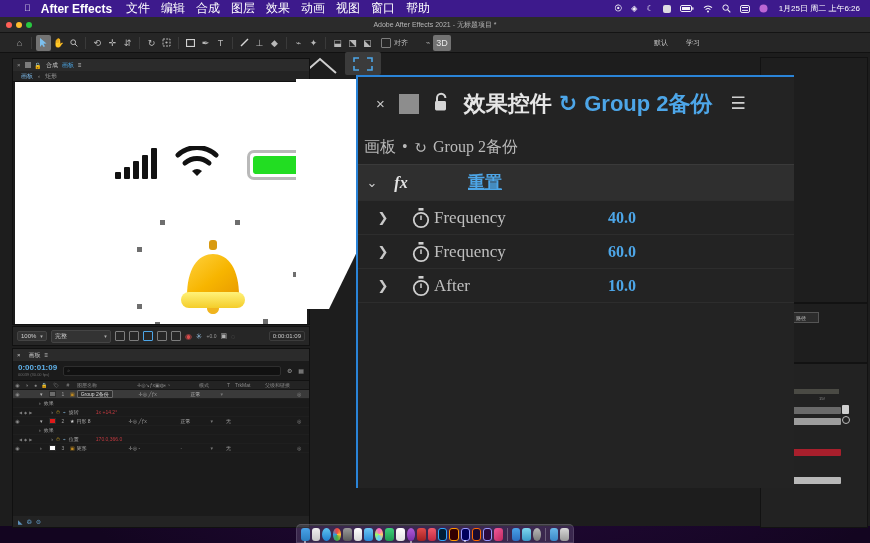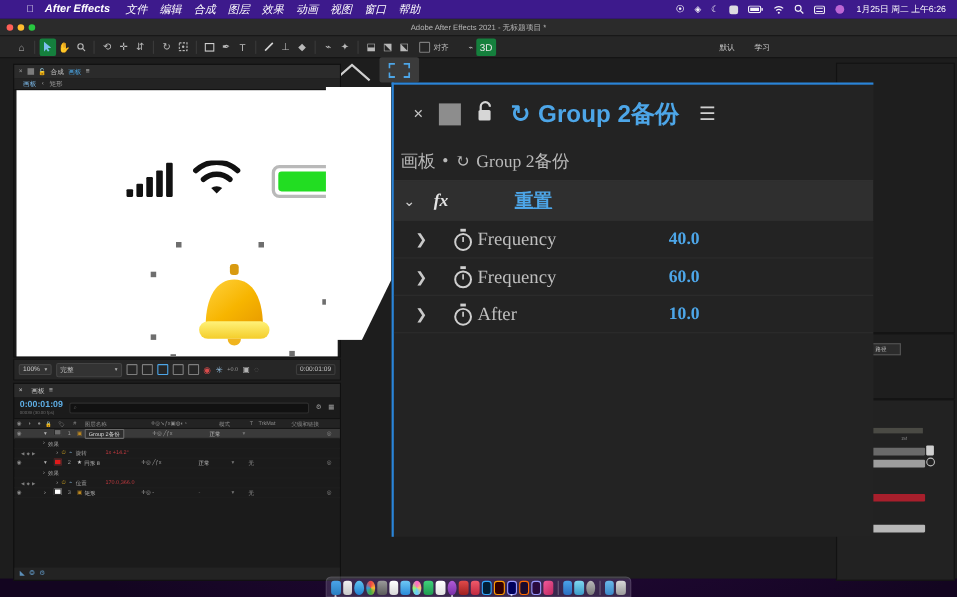--- a/index.html
+++ b/index.html
@@ -19,21 +19,21 @@
   }
 
   
   .menubar{
     position:absolute; left:0; top:0; width:870px; height:17px;
     background:#3d1a8c;
     display:flex; align-items:center; padding:0 6px;
     color:#fff; font-size:8px; z-index:60;
   }
   .menubar .apple{ font-size:9px; margin:0 10px 0 18px; line-height:1; }
-  .menubar .mi{ margin-right:11px; white-space:nowrap; font-size:10px;font-style:italic; }
+  .menubar .mi{ margin-right:11px; white-space:nowrap; font-size:12px; }
   .menubar .mi.bold{ font-weight:bold; margin-right:14px; }
   .menubar .spacer{ flex:1; }
   .menubar .sysi{ margin-left:9px; display:inline-flex; align-items:center; opacity:.95;}
   .menubar .clock{ margin-left:11px; margin-right:4px; font-size:8px; white-space:nowrap;}
   .sq{ width:8px;height:8px;border-radius:2px;display:inline-block;background:#fff;}
 
   
   .aewin{
     position:absolute; left:0; top:17px; width:870px; height:509px;
     background:#1d1d1d;
@@ -50,21 +50,21 @@
   .tl-r{background:#ff5f57;} .tl-y{background:#febc2e;} .tl-g{background:#28c840;}
 
   
   .aetoolbar{
     position:absolute; left:0; top:16px; width:870px; height:20px;
     background:#262626; border-bottom:1px solid #111;
     display:flex; align-items:center; padding-left:12px; gap:0px;
   }
   .tbtn{ width:15px;height:16px; display:flex;align-items:center;justify-content:center;
          color:#b9b9b9; font-size:9px; border-radius:2px;}
-  .tbtn.sel{ background:#15803d; color:#e8e8e8;}
+  .tbtn.sel{ background:#737373; color:#e8e8e8;}
   .tsep{ width:1px;height:12px;background:#3a3a3a;margin:0 4px;}
   .tbtn svg{ display:block; }
   .align-grp{ display:flex;align-items:center;gap:3px;color:#b9b9b9;font-size:7px;margin-left:6px;}
   .ws-tabs{ margin-left:auto; display:flex;align-items:center;gap:18px;
             color:#c8c8c8;font-size:7px;padding-right:170px;}
 
   
   .watermark{
     position:absolute; right:2px; top:18px; z-index:58;
     display:flex; align-items:flex-end; gap:2px;
@@ -545,20 +545,21 @@
       <div class="fx-head">
         <span class="fx-x">×</span>
         <span class="fx-sqr"></span>
         <span class="fx-lock">
           <svg width="17" height="20" viewBox="0 0 17 20">
             <path d="M4 9 V6 A4.2 4.2 0 0 1 12.4 6" fill="none" stroke="#d6d6d6" stroke-width="2"></path>
             <rect x="2" y="9" width="11" height="9.5" rx="1.4" fill="#d6d6d6"></rect>
           </svg>
         </span>
         <span class="fx-title">
+          <span>效果控件</span>
           <span class="cyan">↻</span>
           <span class="cyan">Group 2备份</span>
         </span>
         <span class="fx-menu">☰</span>
       </div>
 
       <div class="fx-crumb">
         <span>画板</span>
         <span>•</span>
         <span>↻</span>

